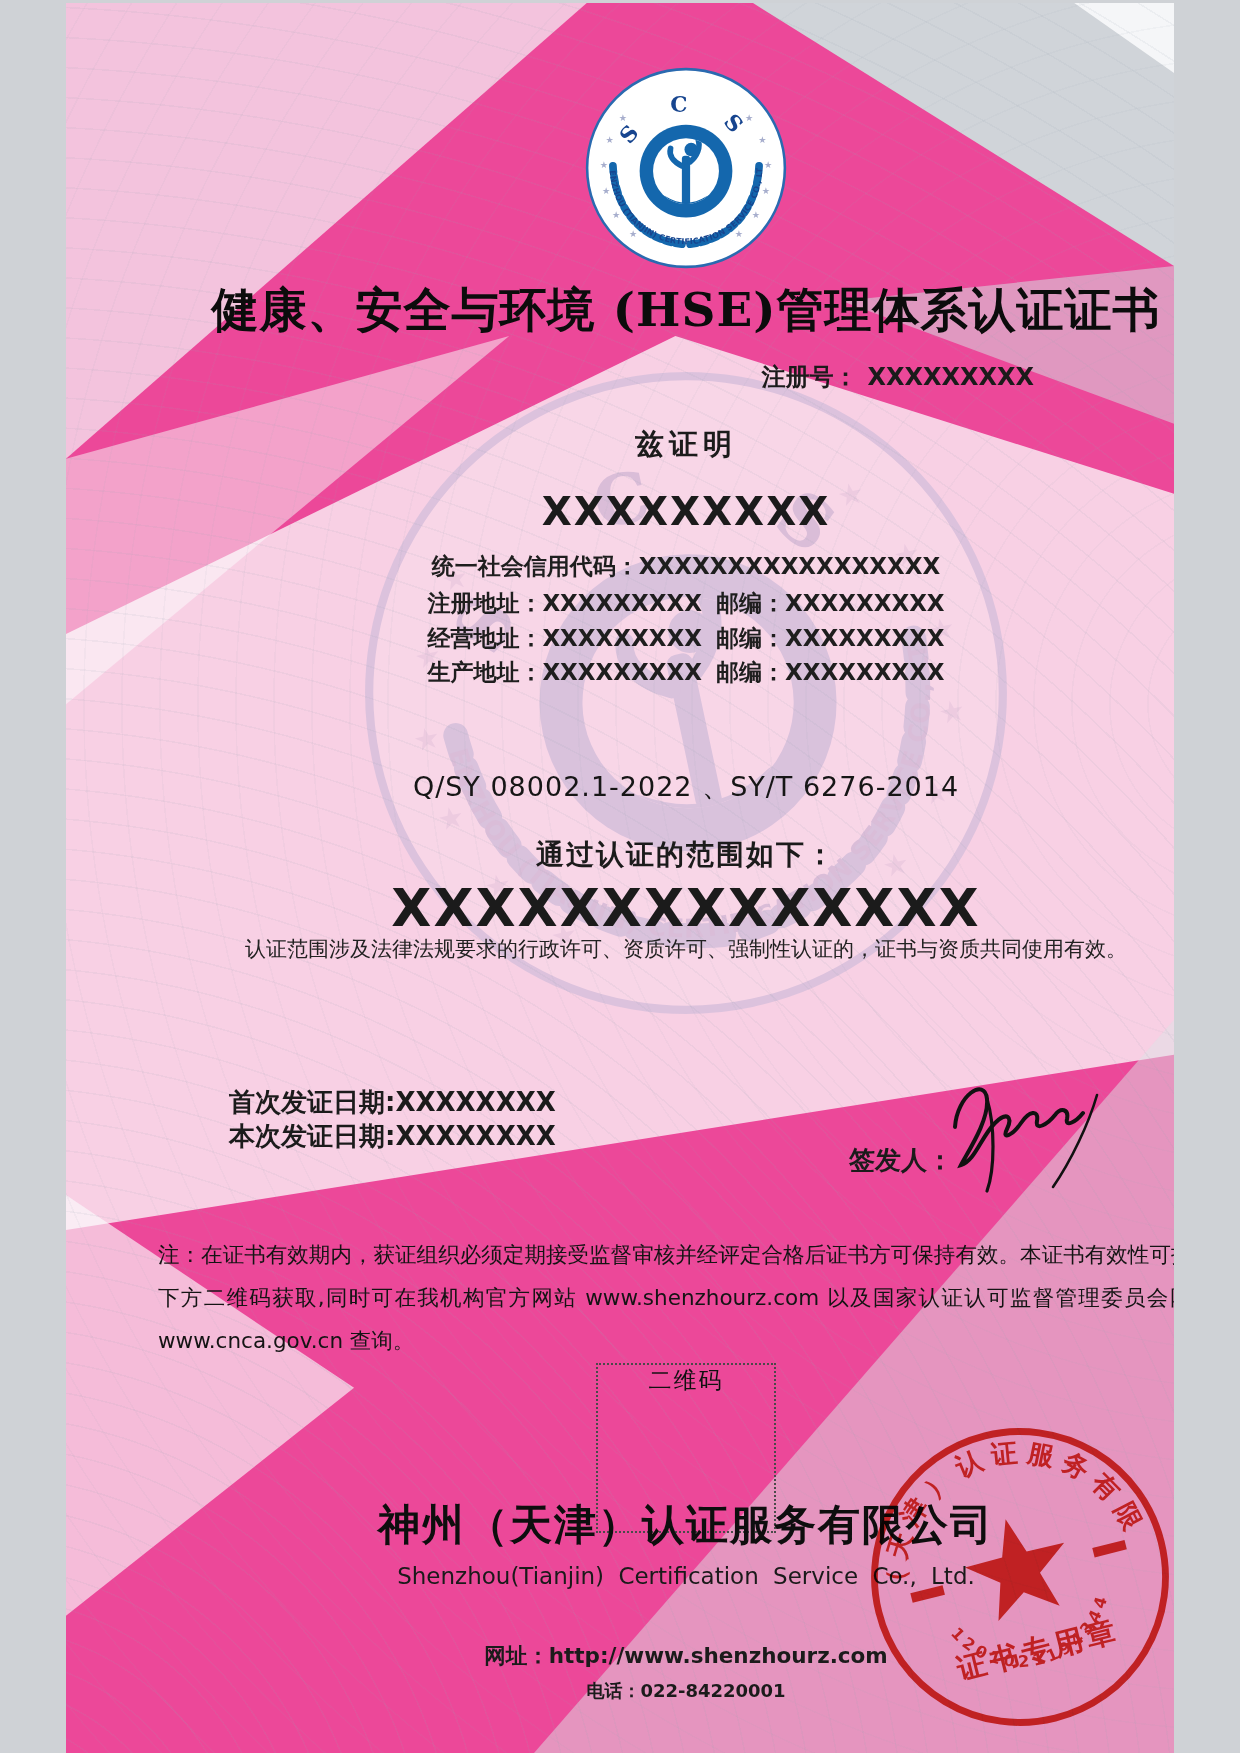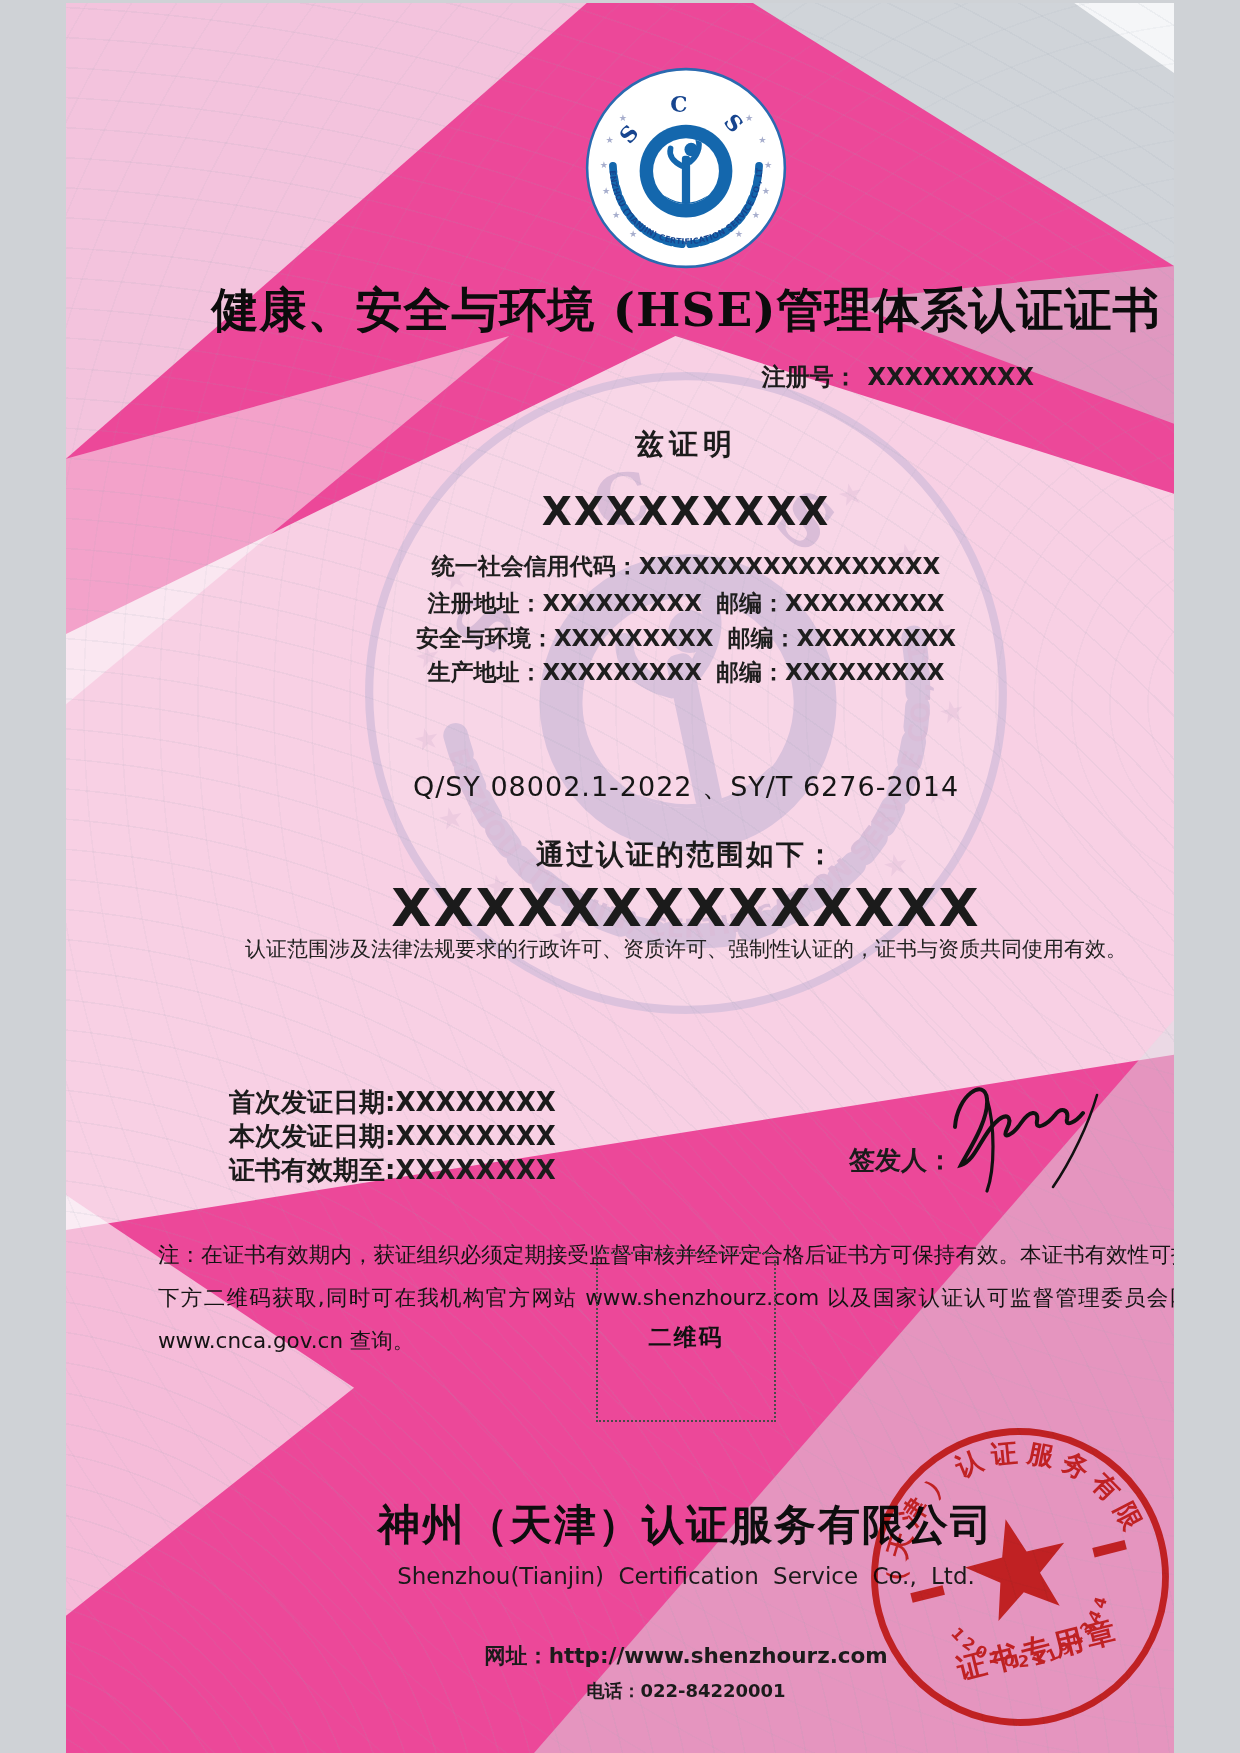--- a/index.html
+++ b/index.html
@@ -51,22 +51,22 @@
   .scopeval{top:875px;font-size:52px;font-weight:700;letter-spacing:2px;}
   .scopenote{top:932px;font-size:21px;font-weight:500;color:#222;}
 
   .dates{left:163px;top:1082px;font-size:26px;font-weight:600;line-height:34px;}
   .signer{left:783px;top:1140px;font-size:26px;font-weight:600;}
   .signature{position:absolute;left:855px;top:1062px;z-index:2;}
 
   .note{left:92px;top:1230px;width:1056px;font-size:21.5px;line-height:43px;
         text-align:justify;color:#141414;font-weight:500;}
 
-  .qrbox{left:530px;top:1249px;width:176px;height:166px;border:2px dotted #4a4a4a;
-         display:flex;align-items:center;justify-content:center;font-weight:bold;}
+  .qrbox{left:530px;top:1360px;width:176px;height:166px;border:2px dotted #4a4a4a;
+         display:flex;align-items:flex-start;justify-content:center;}
   .qrbox span{font-family:"DejaVu Serif","Liberation Serif",serif;font-size:23px;letter-spacing:2px;color:#111;}
 
   .fcn{top:1494px;font-size:42px;font-weight:700;letter-spacing:2px;color:#0e0e0e;}
   .fen{top:1560px;font-size:23px;word-spacing:7px;color:#1a1a1a;}
   .faddr{top:1600px;font-size:21.5px;font-weight:500;}
   .fweb{top:1638px;font-size:21.5px;font-weight:600;}
   .ftel{top:1676px;font-size:18px;font-weight:600;}
 
   .seal{position:absolute;left:788px;top:1408px;z-index:3;mix-blend-mode:multiply;opacity:.93;}
 </style>
@@ -148,36 +148,35 @@
   <div class="abs ctr company">XXXXXXXXX</div>
 
   <div class="abs ctr infoline credit">
     <span>统一社会信用代码：</span><span>XXXXXXXXXXXXXXXXX</span>
   </div>
 
   <div class="abs ctr infoline addr0">
     <span>注册地址：</span><span>XXXXXXXXX</span><span class="gap"></span><span>邮编：</span><span>XXXXXXXXX</span>
   </div>
   <div class="abs ctr infoline addr1">
-    <span>安全与环境：</span><span>XXXXXXXXX</span><span class="gap"></span><span>邮编：</span><span>XXXXXXXXX</span>
+    <span>经营地址：</span><span>XXXXXXXXX</span><span class="gap"></span><span>邮编：</span><span>XXXXXXXXX</span>
   </div>
   <div class="abs ctr infoline addr2">
     <span>生产地址：</span><span>XXXXXXXXX</span><span class="gap"></span><span>邮编：</span><span>XXXXXXXXX</span>
   </div>
 
   <div class="abs ctr stdval">Q/SY 08002.1-2022 、SY/T 6276-2014</div>
 
   <div class="abs ctr scopehead">通过认证的范围如下：</div>
   <div class="abs ctr scopeval">XXXXXXXXXXXXXX</div>
   <div class="abs ctr scopenote">认证范围涉及法律法规要求的行政许可、资质许可、强制性认证的，证书与资质共同使用有效。</div>
 
   <div class="abs dates">
     <div><span>首次发证日期:</span><span>XXXXXXXX</span></div>
     <div><span>本次发证日期:</span><span>XXXXXXXX</span></div>
-    <div><span>证书有效期至:</span><span>XXXXXXXX</span></div>
   </div>
 
   <div class="abs signer">签发人：</div>
   <svg class="signature" width="200" height="130" viewBox="0 0 200 130">
     <path d="M34,62 C36,30 64,12 66,34 C68,56 46,88 40,100 C54,96 60,72 74,58 C86,46 92,52 86,64 C80,76 92,70 100,58 C108,46 118,44 116,56 C114,66 126,60 134,50 C140,42 148,44 146,54 C144,62 154,58 162,48" stroke="#111" stroke-width="4" fill="none" stroke-linecap="round"></path>
     <path d="M66,34 C74,60 74,104 66,126" stroke="#111" stroke-width="3.2" fill="none" stroke-linecap="round"></path>
     <path d="M176,30 C168,58 150,96 132,122" stroke="#111" stroke-width="2.6" fill="none" stroke-linecap="round"></path>
   </svg>
 
   <div class="abs note">注：在证书有效期内，获证组织必须定期接受监督审核并经评定合格后证书方可保持有效。本证书有效性可扫描下方二维码获取,同时可在我机构官方网站 www.shenzhourz.com 以及国家认证认可监督管理委员会网站 www.cnca.gov.cn 查询。</div>

